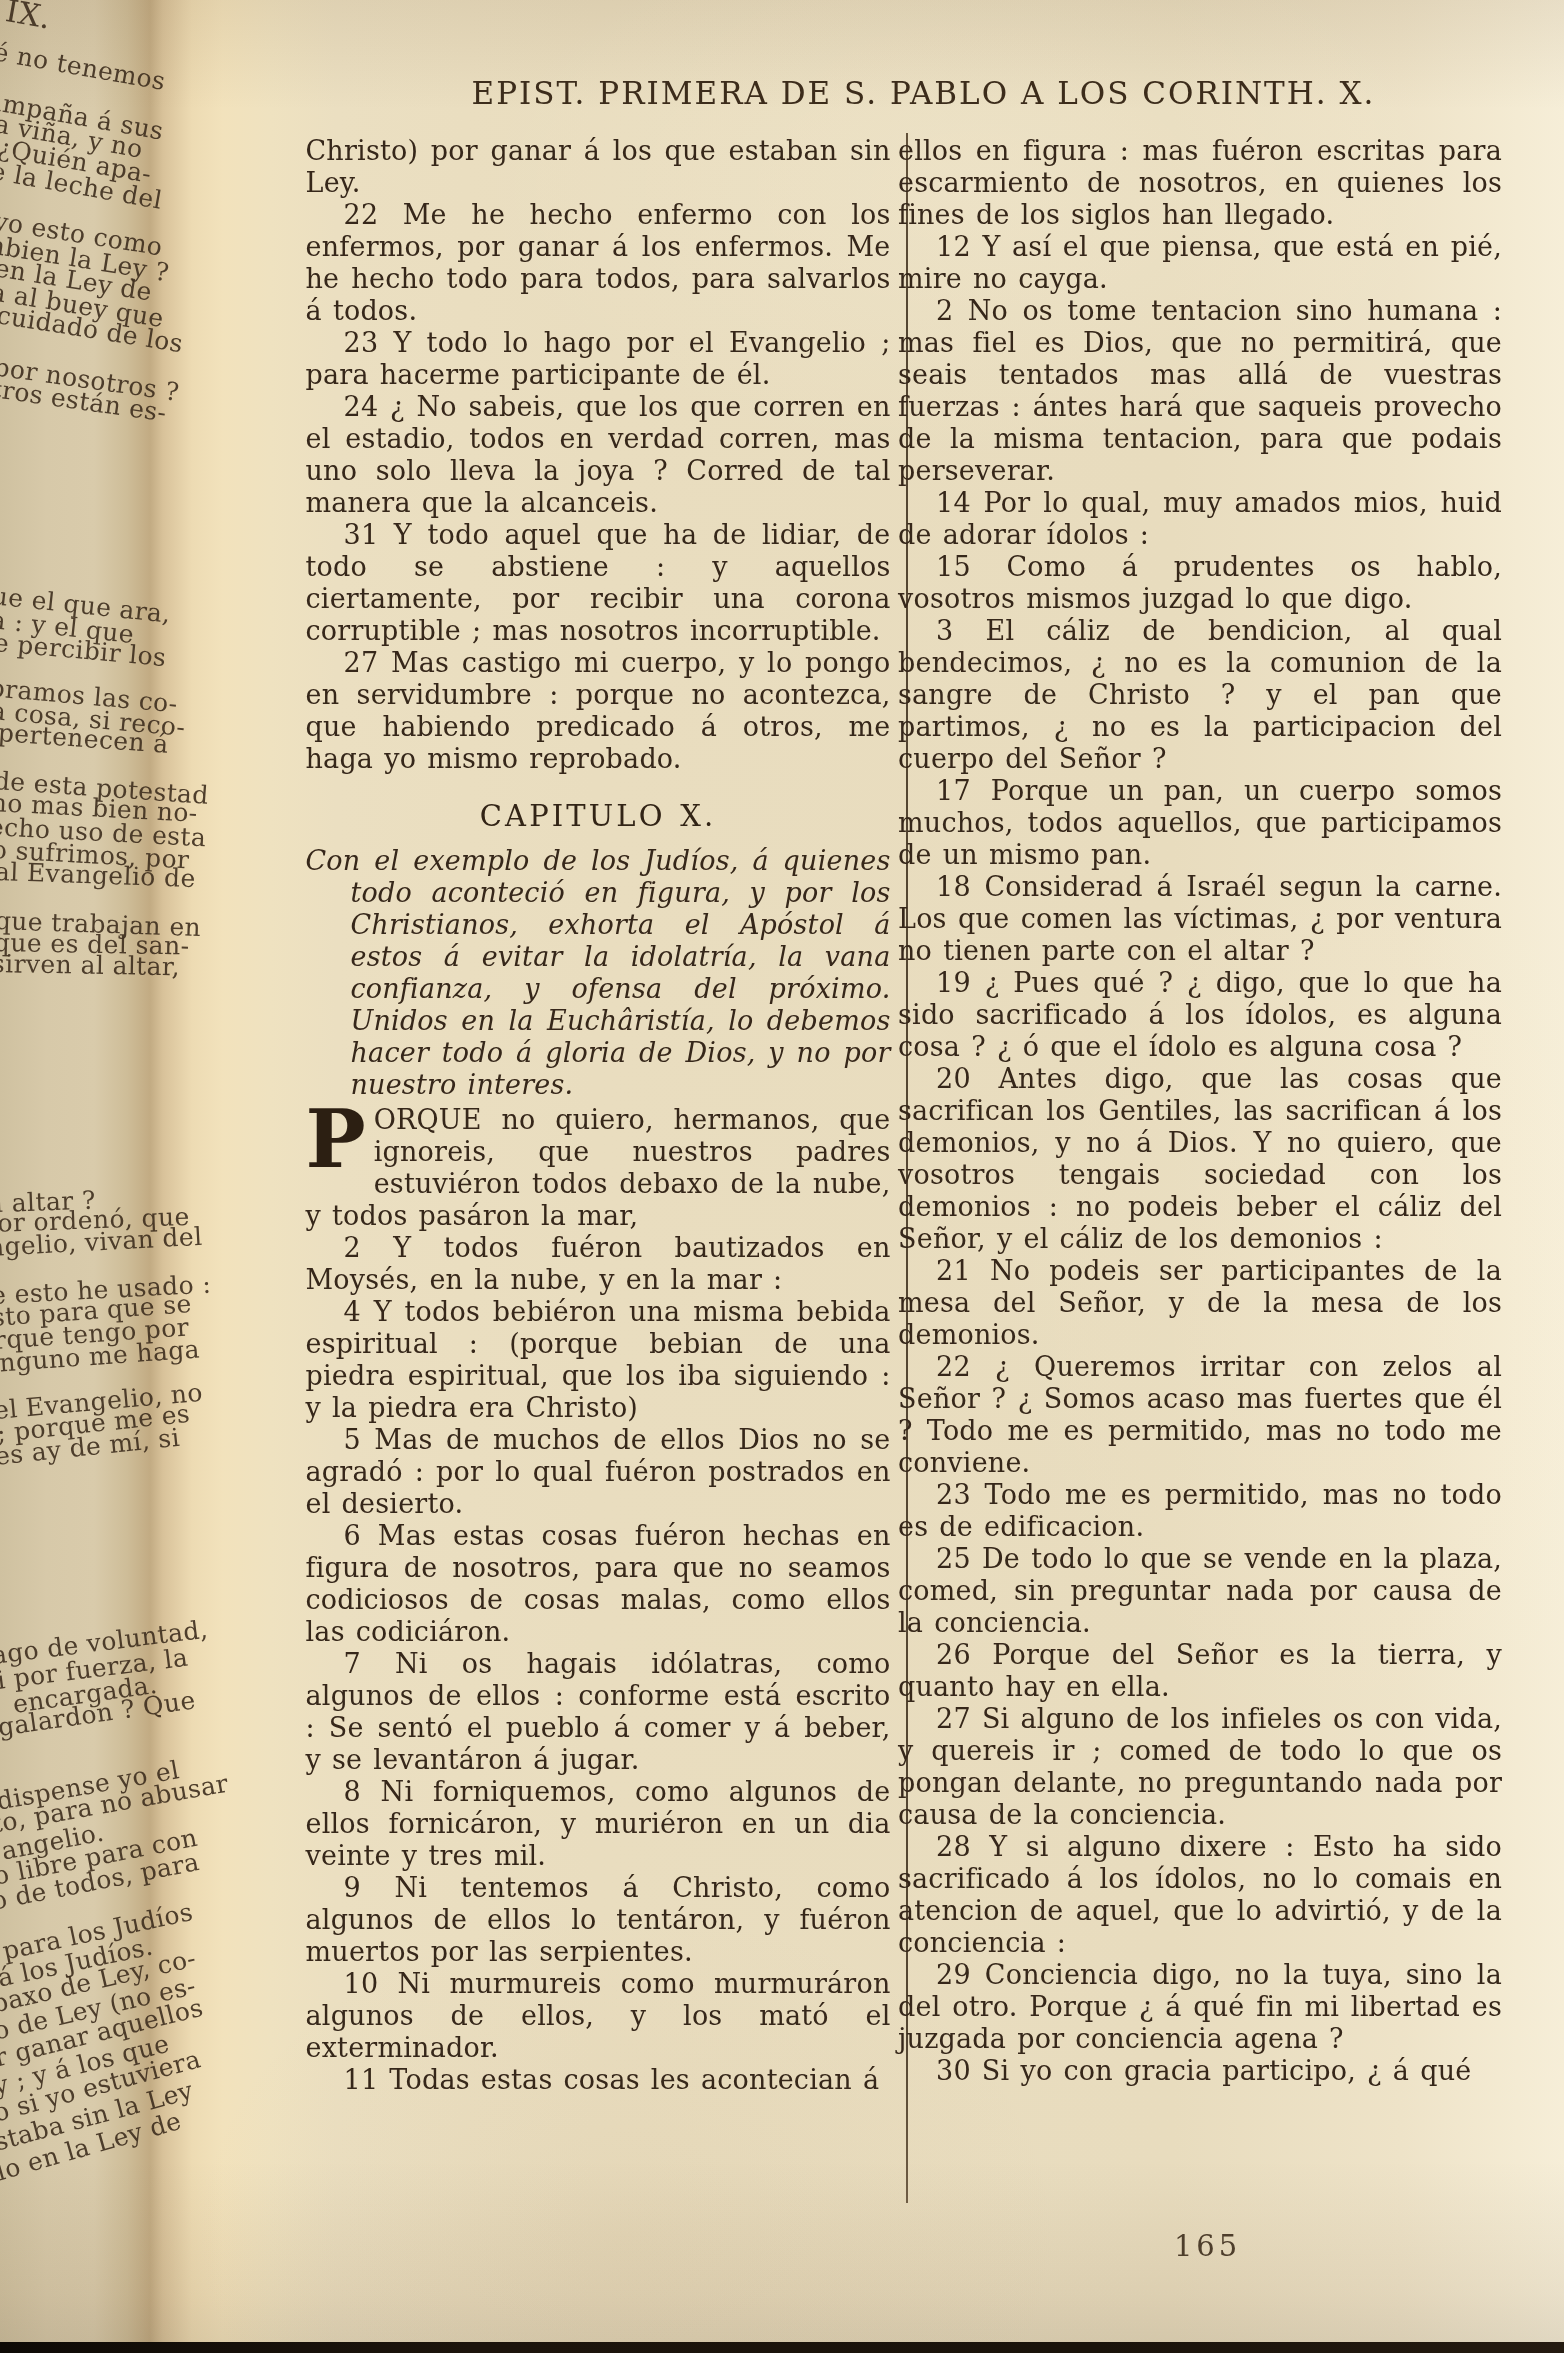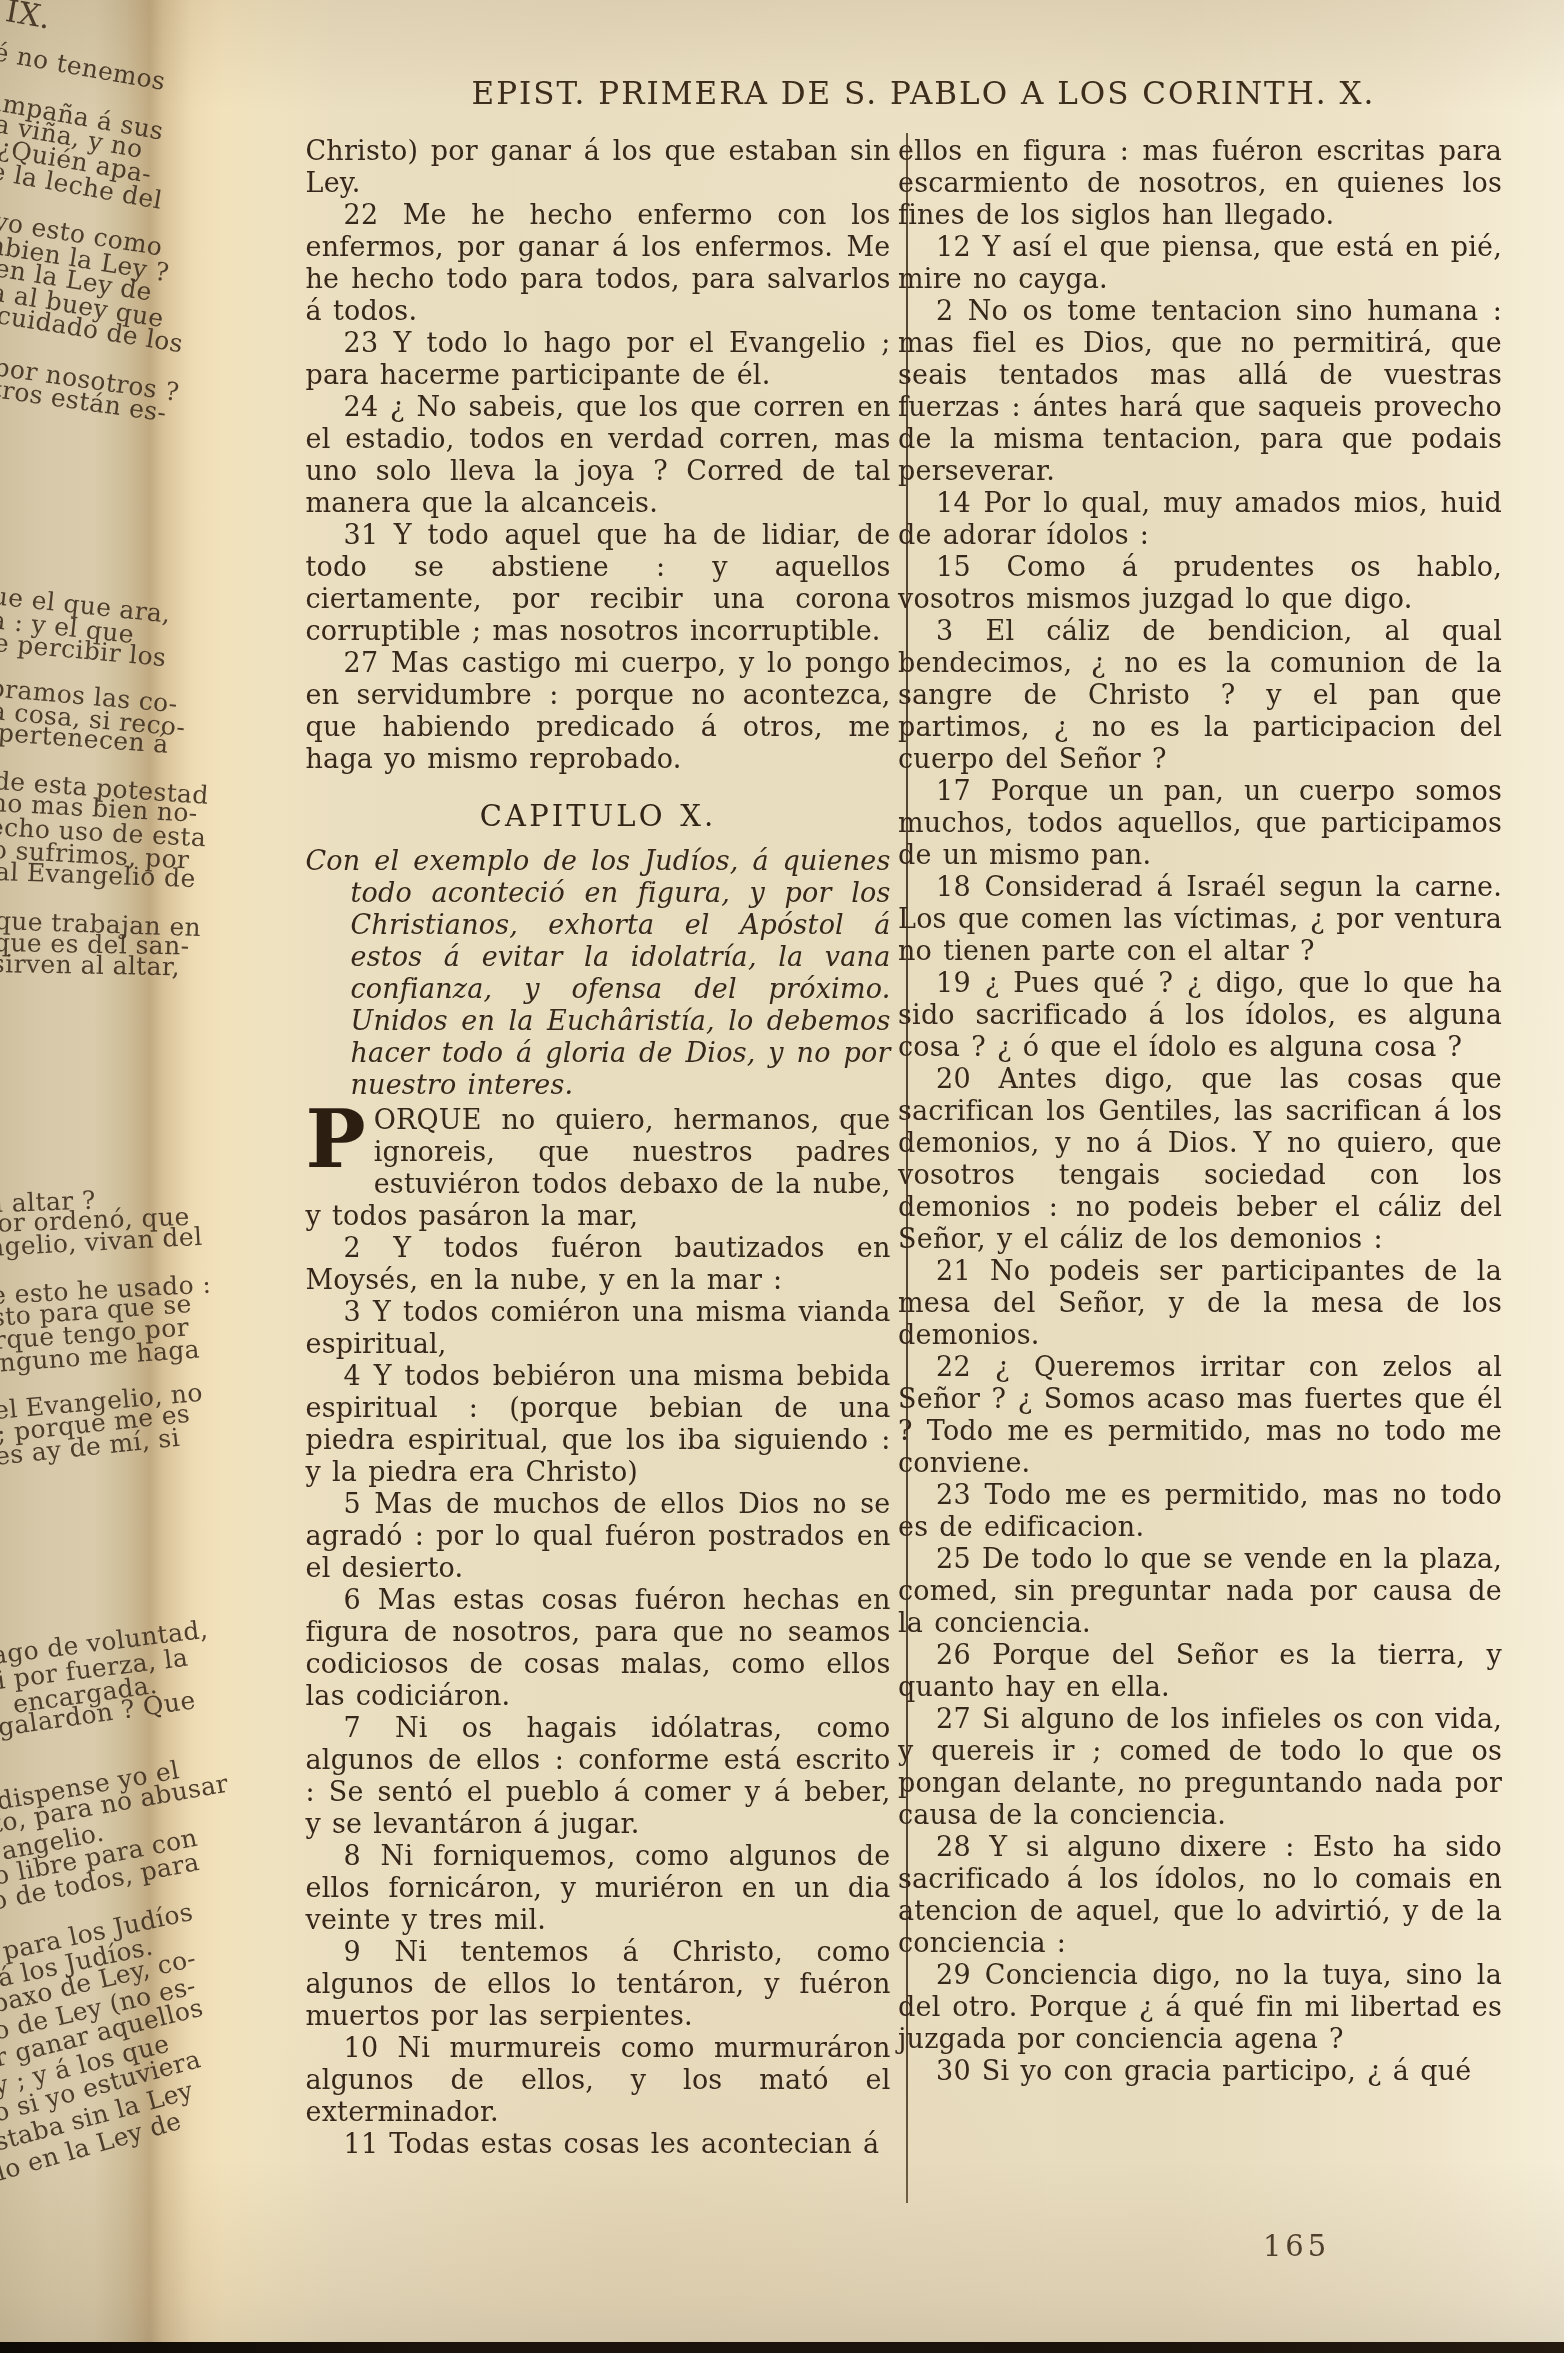--- a/index.html
+++ b/index.html
@@ -50,21 +50,21 @@
     text-align:center;text-indent:0;font-size:29px;letter-spacing:3.1px;
     margin:25px 0 12.5px;color:#322416;
   }
   p.summary{font-style:italic;text-indent:-45px;padding-left:45px;margin-bottom:3.1px;}
   p.dropcap-p{text-indent:0;}
   .dropcap{
     float:left;font-size:80px;line-height:59px;padding:6.3px 7.8px 0 0;
     color:#2c1f12;font-weight:bold;
   }
   .page-number{
-    position:absolute;left:892px;top:2229px;width:156px;text-align:right;
+    position:absolute;left:892px;top:2229px;width:156px;text-align:left;
     font-size:29px;letter-spacing:3.9px;color:#3e2e1d;opacity:.9;
   }
   .bottom-band{
     position:absolute;left:0;bottom:0;width:1565px;height:12.5px;
     background:linear-gradient(90deg,#0e0a06,#1c140c 30%,#1a130b 70%,#241a10);
   }
 </style>
 </head>
 <body>
 
@@ -134,21 +134,20 @@
         <p class="cont">Christo) por ganar á los que estaban sin Ley.</p>
         <p class="verse">22 Me he hecho enfermo con los enfermos, por ganar á los enfermos. Me he hecho todo para todos, para salvarlos á todos.</p>
         <p class="verse">23 Y todo lo hago por el Evangelio ; para hacerme participante de él.</p>
         <p class="verse">24 ¿ No sabeis, que los que corren en el estadio, todos en verdad corren, mas uno solo lleva la joya ? Corred de tal manera que la alcanceis.</p>
         <p class="verse">31 Y todo aquel que ha de lidiar, de todo se abstiene : y aquellos ciertamente, por recibir una corona corruptible ; mas nosotros incorruptible.</p>
         <p class="verse">27 Mas castigo mi cuerpo, y lo pongo en servidumbre : porque no acontezca, que habiendo predicado á otros, me haga yo mismo reprobado.</p>
         <div class="chapter-heading">CAPITULO X.</div>
         <p class="summary">Con el exemplo de los Judíos, á quienes todo aconteció en figura, y por los Christianos, exhorta el Apóstol á estos á evitar la idolatría, la vana confianza, y ofensa del próximo. Unidos en la Euchâristía, lo debemos hacer todo á gloria de Dios, y no por nuestro interes.</p>
         <p class="dropcap-p"><span class="dropcap">P</span>ORQUE no quiero, hermanos, que ignoreis, que nuestros padres estuviéron todos debaxo de la nube, y todos pasáron la mar,</p>
         <p class="verse">2 Y todos fuéron bautizados en Moysés, en la nube, y en la mar :</p>
-        <p class="verse">3 Y todos comiéron una misma vianda espiritual,</p>
         <p class="verse">4 Y todos bebiéron una misma bebida espiritual : (porque bebian de una piedra espiritual, que los iba siguiendo : y la piedra era Christo)</p>
         <p class="verse">5 Mas de muchos de ellos Dios no se agradó : por lo qual fuéron postrados en el desierto.</p>
         <p class="verse">6 Mas estas cosas fuéron hechas en figura de nosotros, para que no seamos codiciosos de cosas malas, como ellos las codiciáron.</p>
         <p class="verse">7 Ni os hagais idólatras, como algunos de ellos : conforme está escrito : Se sentó el pueblo á comer y á beber, y se levantáron á jugar.</p>
         <p class="verse">8 Ni forniquemos, como algunos de ellos fornicáron, y muriéron en un dia veinte y tres mil.</p>
         <p class="verse">9 Ni tentemos á Christo, como algunos de ellos lo tentáron, y fuéron muertos por las serpientes.</p>
         <p class="verse">10 Ni murmureis como murmuráron algunos de ellos, y los mató el exterminador.</p>
         <p class="verse">11 Todas estas cosas les acontecian á</p>
       </div>
     <div class="divider"></div>

